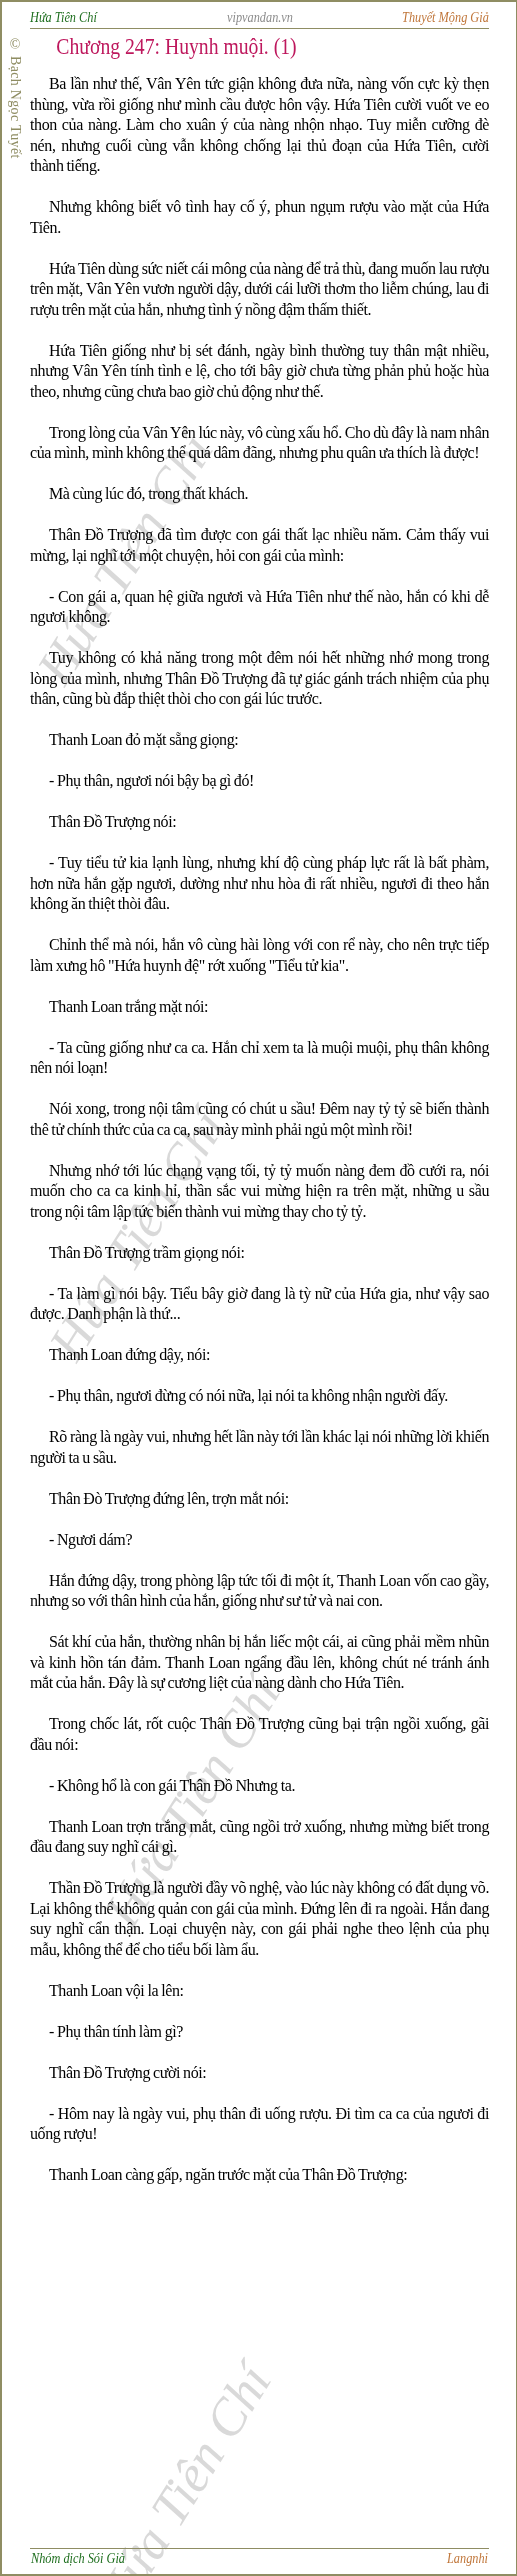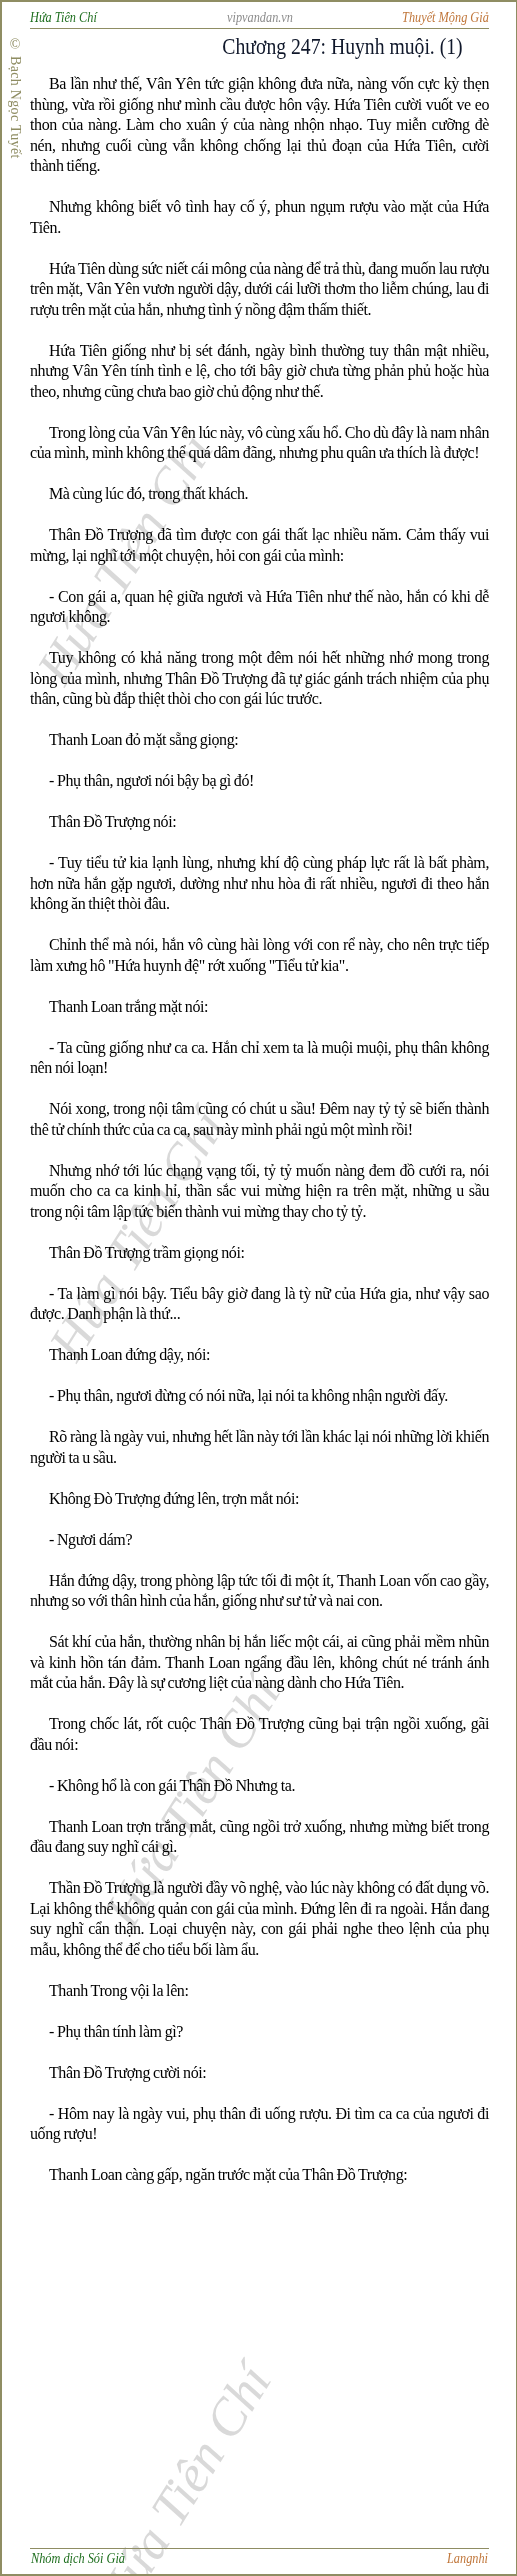--- a/index.html
+++ b/index.html
@@ -37,22 +37,22 @@
     font-size: 15px;
     transform: scaleX(0.82);
     white-space: nowrap;
   }
   .h-left  { left: 0; color: #1e6e1e; transform-origin: left center; }
   .h-mid   { left: 50%; color: #8c8c8c; transform: translateX(-50%) scaleX(0.82) !important; transform-origin: center; }
   .h-right { right: 0; color: #c0763a; transform-origin: right center; }
   .title {
     position: absolute;
     left: 28px; top: 32px; width: 459px;
-    text-align: right;
-    color: #0f172a;
+    text-align: left;
+    color: #be185d;
     font-size: 24px;
     line-height: 24px;
     z-index: 3;
   }
   .title span { display: inline-block; transform: scaleX(0.82); transform-origin: center; }
   .content {
     position: absolute;
     left: 28px; top: 72px;
     width: 459px;
     z-index: 2;
@@ -138,29 +138,29 @@
     <p>Chỉnh thể mà nói, hắn vô cùng hài lòng với con rể này, cho nên trực tiếp làm xưng hô "Hứa huynh đệ" rớt xuống "Tiểu tử kia".</p>
     <p>Thanh Loan trắng mặt nói:</p>
     <p>- Ta cũng giống như ca ca. Hắn chỉ xem ta là muội muội, phụ thân không nên nói loạn!</p>
     <p>Nói xong, trong nội tâm cũng có chút u sầu! Đêm nay tỷ tỷ sẽ biến thành thê tử chính thức của ca ca, sau này mình phải ngủ một mình rồi!</p>
     <p>Nhưng nhớ tới lúc chạng vạng tối, tỷ tỷ muốn nàng đem đồ cưới ra, nói muốn cho ca ca kinh hỉ, thần sắc vui mừng hiện ra trên mặt, những u sầu trong nội tâm lập tức biến thành vui mừng thay cho tỷ tỷ.</p>
     <p>Thân Đồ Trượng trầm giọng nói:</p>
     <p>- Ta làm gì nói bậy. Tiểu bây giờ đang là tỳ nữ của Hứa gia, như vậy sao được. Danh phận là thứ...</p>
     <p>Thanh Loan đứng dậy, nói:</p>
     <p>- Phụ thân, ngươi đừng có nói nữa, lại nói ta không nhận người đấy.</p>
     <p>Rõ ràng là ngày vui, nhưng hết lần này tới lần khác lại nói những lời khiến người ta u sầu.</p>
-    <p>Không Đò Trượng đứng lên, trợn mắt nói:</p>
+    <p>Thân Đò Trượng đứng lên, trợn mắt nói:</p>
     <p>- Ngươi dám?</p>
     <p>Hắn đứng dậy, trong phòng lập tức tối đi một ít, Thanh Loan vốn cao gầy, nhưng so với thân hình của hắn, giống như sư tử và nai con.</p>
     <p>Sát khí của hắn, thường nhân bị hắn liếc một cái, ai cũng phải mềm nhũn và kinh hồn tán đảm. Thanh Loan ngẩng đầu lên, không chút né tránh ánh mắt của hắn. Đây là sự cương liệt của nàng dành cho Hứa Tiên.</p>
     <p>Trong chốc lát, rốt cuộc Thân Đồ Trượng cũng bại trận ngồi xuống, gãi đầu nói:</p>
     <p>- Không hổ là con gái Thân Đồ Nhưng ta.</p>
     <p>Thanh Loan trợn trắng mắt, cũng ngồi trở xuống, nhưng mừng biết trong đầu đang suy nghĩ cái gì.</p>
     <p>Thần Đồ Trượng là người đầy võ nghệ, vào lúc này không có đất dụng võ. Lại không thể không quản con gái của mình. Đứng lên đi ra ngoài. Hắn đang suy nghĩ cẩn thận. Loại chuyện này, con gái phải nghe theo lệnh của phụ mẫu, không thể để cho tiểu bối làm ẩu.</p>
-    <p>Thanh Trong vội la lên:</p>
+    <p>Thanh Loan vội la lên:</p>
     <p>- Phụ thân tính làm gì?</p>
     <p>Thân Đồ Trượng cười nói:</p>
     <p>- Hôm nay là ngày vui, phụ thân đi uống rượu. Đi tìm ca ca của ngươi đi uống rượu!</p>
     <p>Thanh Loan càng gấp, ngăn trước mặt của Thân Đồ Trượng:</p>
   </div>
 
   <div class="footer">
     <span class="f-left">Nhóm dịch Sói Già</span>
     <span class="f-right">Langnhi</span>
   </div>

